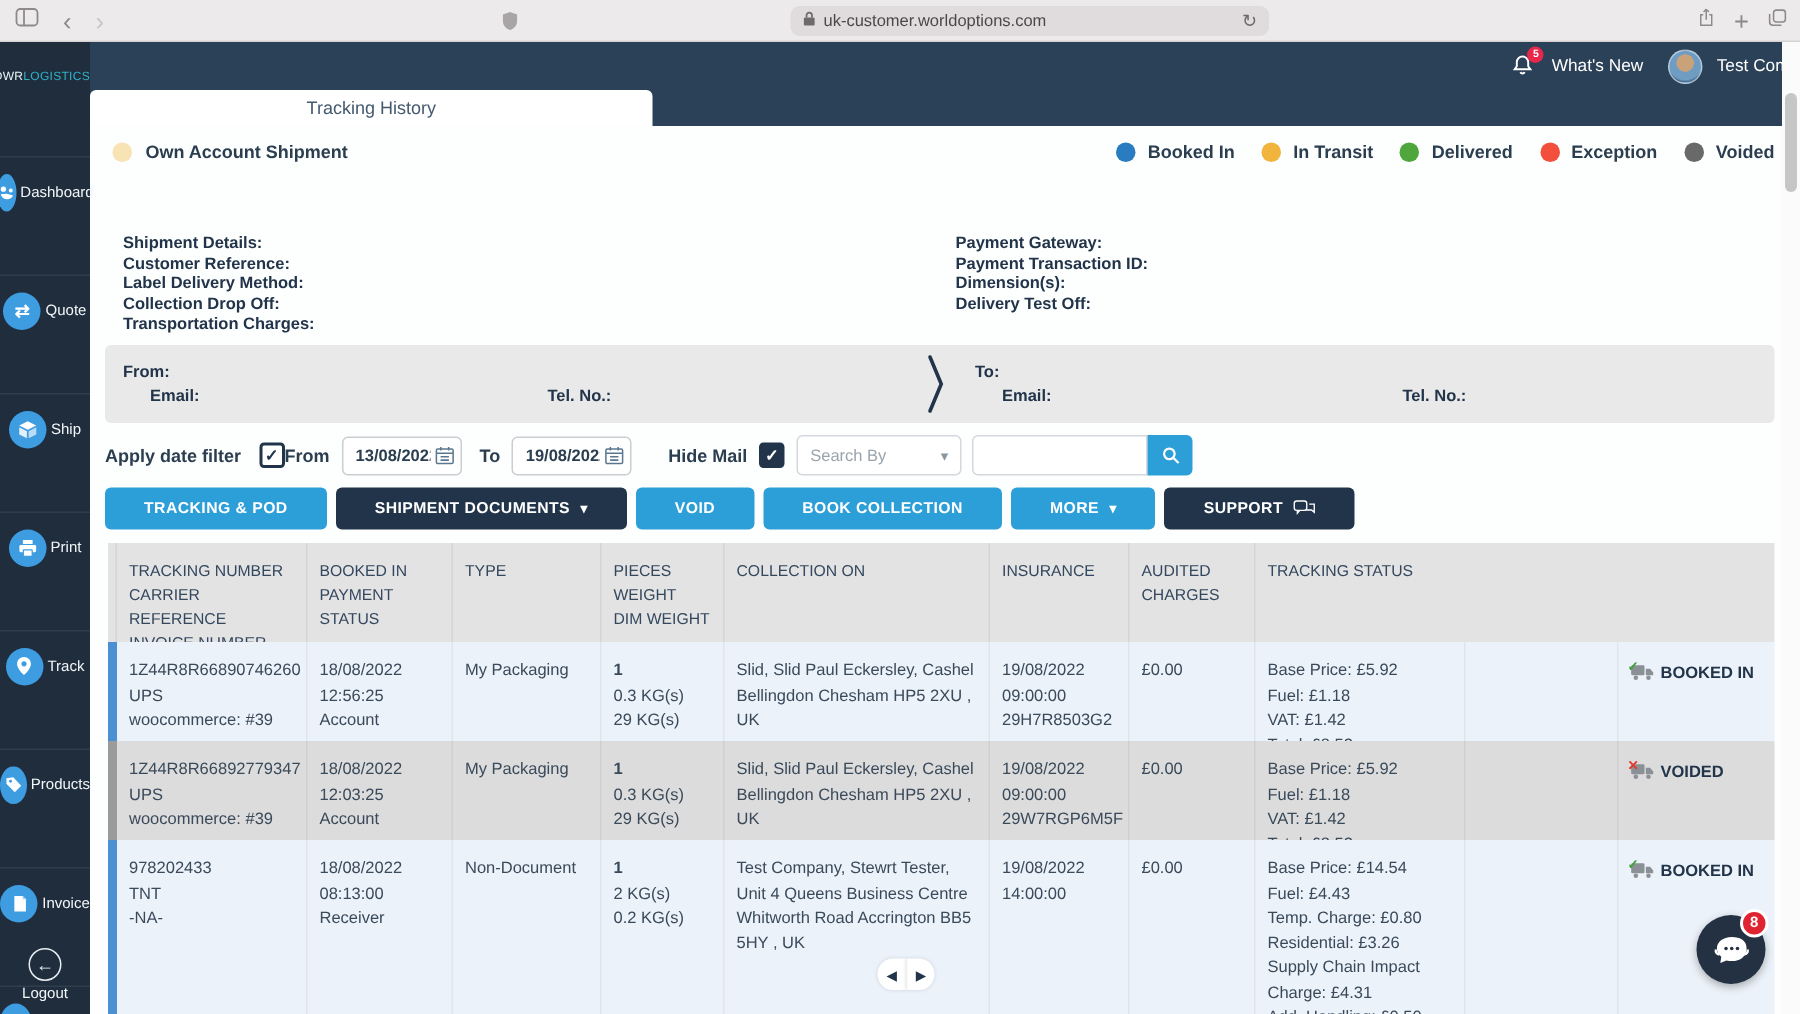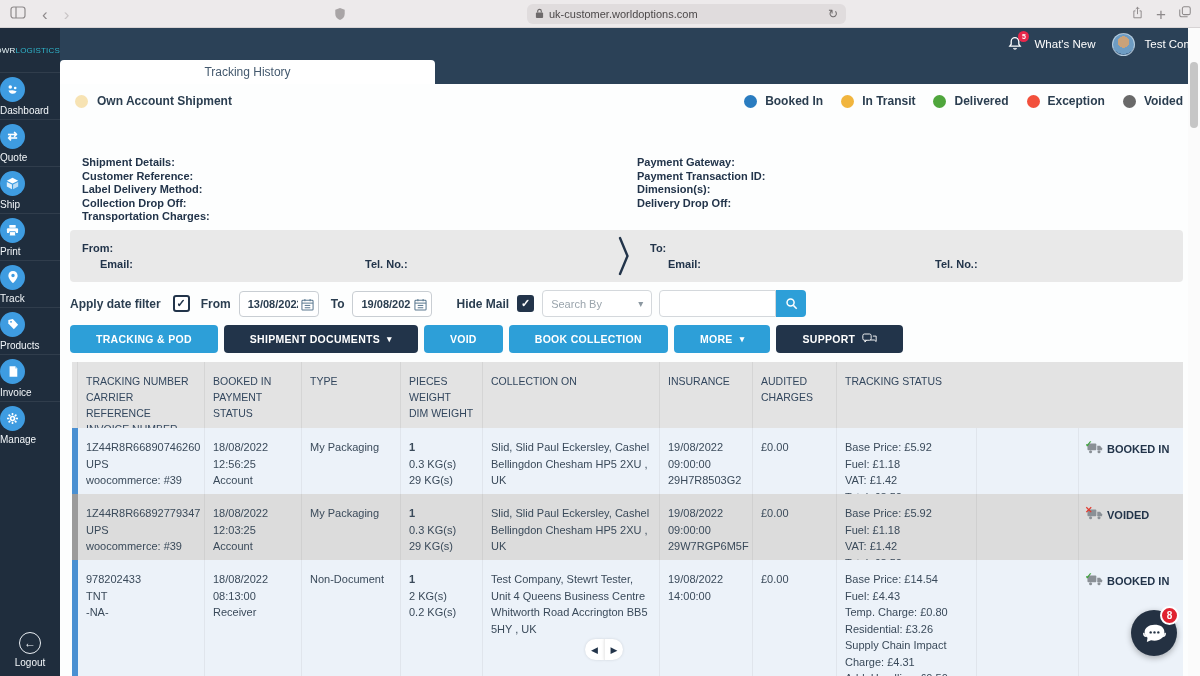--- a/index.html
+++ b/index.html
@@ -13,21 +13,21 @@
   .shield { position:absolute; left:334px; top:7px; }
   .urlbar { position:absolute; left:527px; top:4px; width:319px; height:20px; background:#e0dcdd; border-radius:6px; display:flex; align-items:center; padding:0 8px; }
   .urlbar .url-text { font-size:11px; color:#4c4849; margin-left:5px; }
   .urlbar .reload { margin-left:auto; color:#6e6a6b; font-size:12px; }
   .chrome .nav-right { position:absolute; right:8px; top:0; height:28px; display:flex; align-items:center; gap:12px; }
 
   
   .sidebar { position:absolute; left:0; top:28px; width:60px; height:648px; background:#1f2d3d; z-index:5; }
   .logo { height:44px; display:flex; align-items:center; justify-content:flex-end; font-size:8px; font-weight:normal; letter-spacing:.2px; white-space:nowrap; overflow:hidden; }
   .logo .p1 { color:#e9f6f8; } .logo .p2 { color:#2fb3c9; }
-  .nav-item { height:47px; display:flex; flex-direction:column; justify-content:center; gap:3px; border-top:1px solid rgba(255,255,255,.08); cursor:pointer; }
+  .nav-item { height:47px; display:flex; flex-direction:row; align-items:center; justify-content:center; gap:3px; border-top:1px solid rgba(255,255,255,.08); cursor:pointer;margin-top:32px; }
   .nav-circle { width:25px; height:25px; border-radius:50%; background:#3e9ce1; display:flex; align-items:center; justify-content:center; }
   .nav-label { color:#f2f6f9; font-size:10px; }
   .logout-item { position:absolute; bottom:8px; left:0; width:60px; display:flex; flex-direction:column; align-items:center; gap:3px; cursor:pointer; }
   .logout-circle { width:22px; height:22px; border-radius:50%; border:1.5px solid #e9eef3; color:#e9eef3; display:flex; align-items:center; justify-content:center; font-size:12px; }
 
   
   .topbar { position:absolute; left:60px; top:28px; width:1184px; height:32px; background:#2b4157; display:flex; align-items:center; justify-content:flex-end; gap:9px; padding-right:26px; z-index:2; }
   .topbar .txt { color:#fff; font-size:11.5px; cursor:pointer; }
   .bell-wrap { position:relative; width:18px; height:18px; cursor:pointer; }
   .bell-badge { position:absolute; top:-4px; right:-4px; min-width:11px; height:11px; border-radius:6px; background:#e8274b; color:#fff; font-size:7px; font-weight:bold; display:flex; align-items:center; justify-content:center; }
@@ -279,42 +279,42 @@
       <div>Shipment Details:</div>
       <div>Customer Reference:</div>
       <div>Label Delivery Method:</div>
       <div>Collection Drop Off:</div>
       <div>Transportation Charges:</div>
     </div>
     <div class="col-r">
       <div>Payment Gateway:</div>
       <div>Payment Transaction ID:</div>
       <div>Dimension(s):</div>
-      <div>Delivery Drop Off:</div>
+      <div>Delivery Test Off:</div>
     </div>
   </div>
 
   <div class="fromto">
     <span style="left:12px;top:12px;">From:</span>
     <span style="left:30px;top:28px;">Email:</span>
     <span style="left:295px;top:28px;">Tel. No.:</span>
     <span style="left:548px;top:6px;"><svg width="12" height="40" viewBox="0 0 12 40" fill="none" stroke="#22344a" stroke-width="2.4" stroke-linecap="round">
           <path d="M2 2 L9.5 20 L2 38"></path>
         </svg></span>
     <span style="left:580px;top:12px;">To:</span>
     <span style="left:598px;top:28px;">Email:</span>
     <span style="left:865px;top:28px;">Tel. No.:</span>
   </div>
 
   <div class="filter-row">
     <span class="flabel">Apply date filter</span>
     <span class="cbox" style="margin-left:12px;">
         <span>✓</span>
       </span>
-    <span class="flabel" style="margin-left:11px;">From</span>
+    <span class="flabel" style="">From</span>
     <span class="date-wrap" style="margin-left:8px;">
       <input class="date-input" readonly="" value="13/08/2022" style="">
       <span class="cal-ico"><svg width="13" height="13" viewBox="0 0 14 14" fill="none" stroke="#5a7890" stroke-width="1.1">
             <rect x="1" y="2.5" width="12" height="10.5" rx="1"></rect>
             <line x1="1" y1="5.5" x2="13" y2="5.5"></line>
             <line x1="4.2" y1="1" x2="4.2" y2="3.5"></line>
             <line x1="9.8" y1="1" x2="9.8" y2="3.5"></line>
             <line x1="4" y1="8" x2="10" y2="8"></line>
             <line x1="4" y1="10.5" x2="10" y2="10.5"></line>
           </svg></span>

